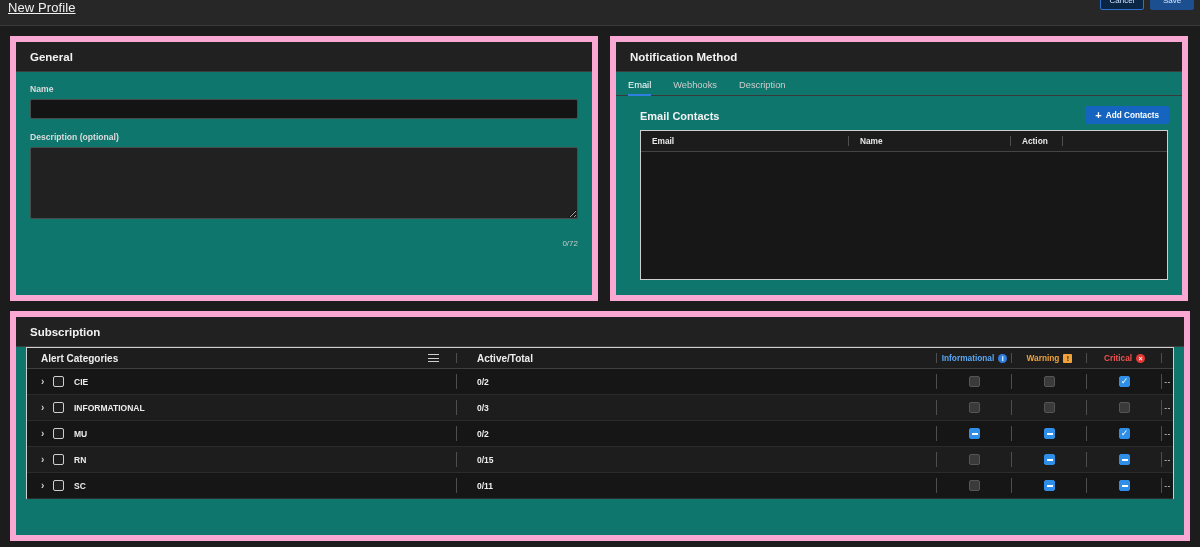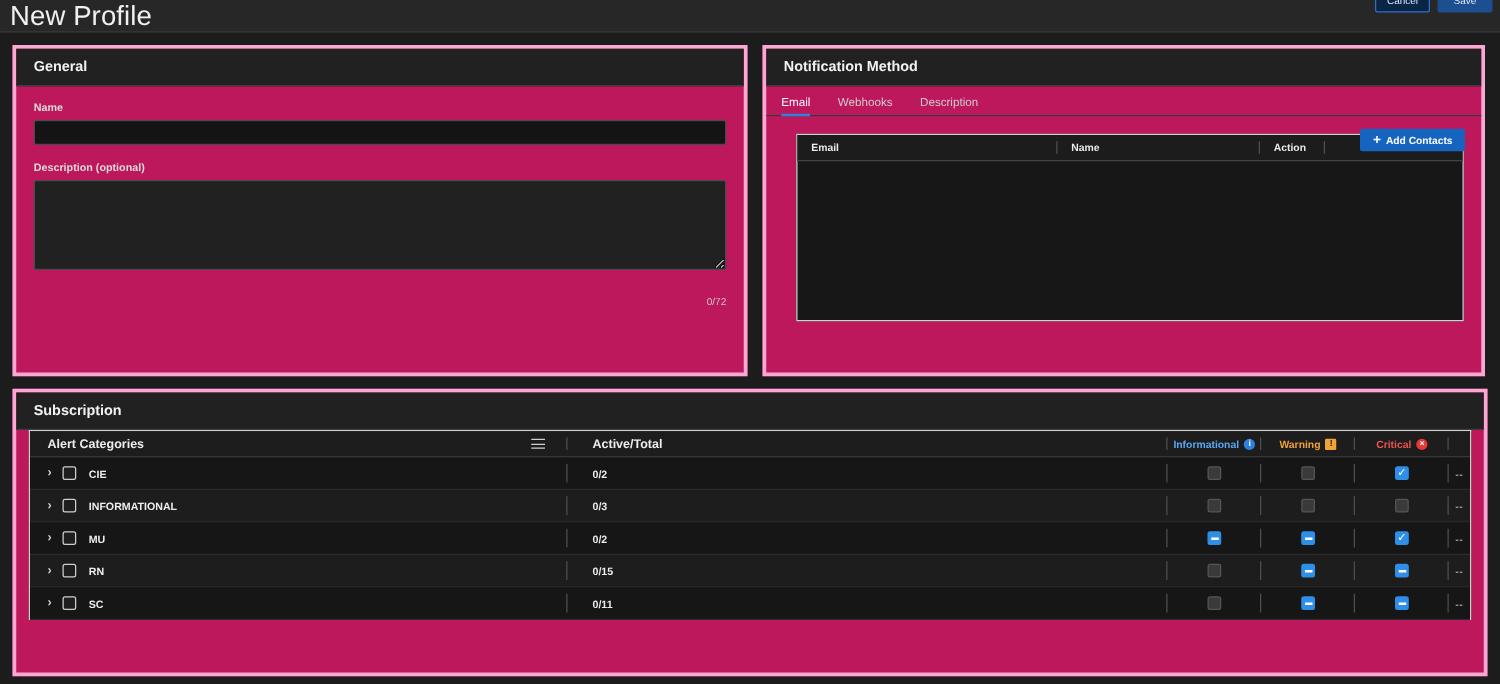--- a/index.html
+++ b/index.html
@@ -13,41 +13,42 @@
 
   
   .topbar {
     position: relative;
     height: 26px;
     background: #272727;
     border-bottom: 1px solid #3a3a3a;
   }
   .page-title {
     position: absolute; left: 8px; top: 0px;
-    font-size: 22px; font-weight: 400; color: #f0f0f0;
+    font-size: 13px; font-weight: 400; color: #f0f0f0;
     letter-spacing: .1px;
+    text-decoration: underline;
   }
   .topbar-actions {
     position: absolute; right: 6px; top: -10px;
     display: flex; gap: 6px;
   }
   .btn-cancel, .btn-save {
     width: 44px; height: 20px;
     font-size: 8px; color: #cfe3ff;
     display: flex; align-items: center; justify-content: center;
     border-radius: 2px;
   }
   .btn-cancel { background: #0b2545; border: 1px solid #2f6fd0; }
   .btn-save { background: #1c4f8f; border: 1px solid #1c4f8f; color: #dbe9ff; }
 
   
   .row-top { display: flex; gap: 12px; padding: 10px 10px 0 10px; }
   .panel {
-    background: #be185d;
-    border: 3px solid #f9a8d4;
+    background: #0f766e;
+    border: 6px solid #f9a8d4;
   }
   .panel-head {
     height: 30px; display: flex; align-items: center;
     padding: 0 14px;
     font-size: 11.5px; font-weight: bold; color: #f2f2f2;
     background: #212121;
     border-bottom: 1px solid #3c3c3c;
   }
 
   
@@ -272,20 +273,21 @@
   </div>
 
   <div class="panel panel-notify">
     <div class="panel-head">Notification Method</div>
     <div class="tabs">
       <div class="tab active">Email</div>
       <div class="tab">Webhooks</div>
       <div class="tab">Description</div>
     </div>
     <div class="notify-body">
+      <div class="contacts-title">Email Contacts</div>
       <button class="add-contacts-btn">
         <span class="plus-glyph">+</span>
         <span>Add Contacts</span>
       </button>
 
       <div class="contacts-table">
         <div class="ct-head">
           <div class="ct-th c-email">Email</div>
           <div class="ct-th c-name">Name</div>
           <div class="ct-th c-action">Action</div>

